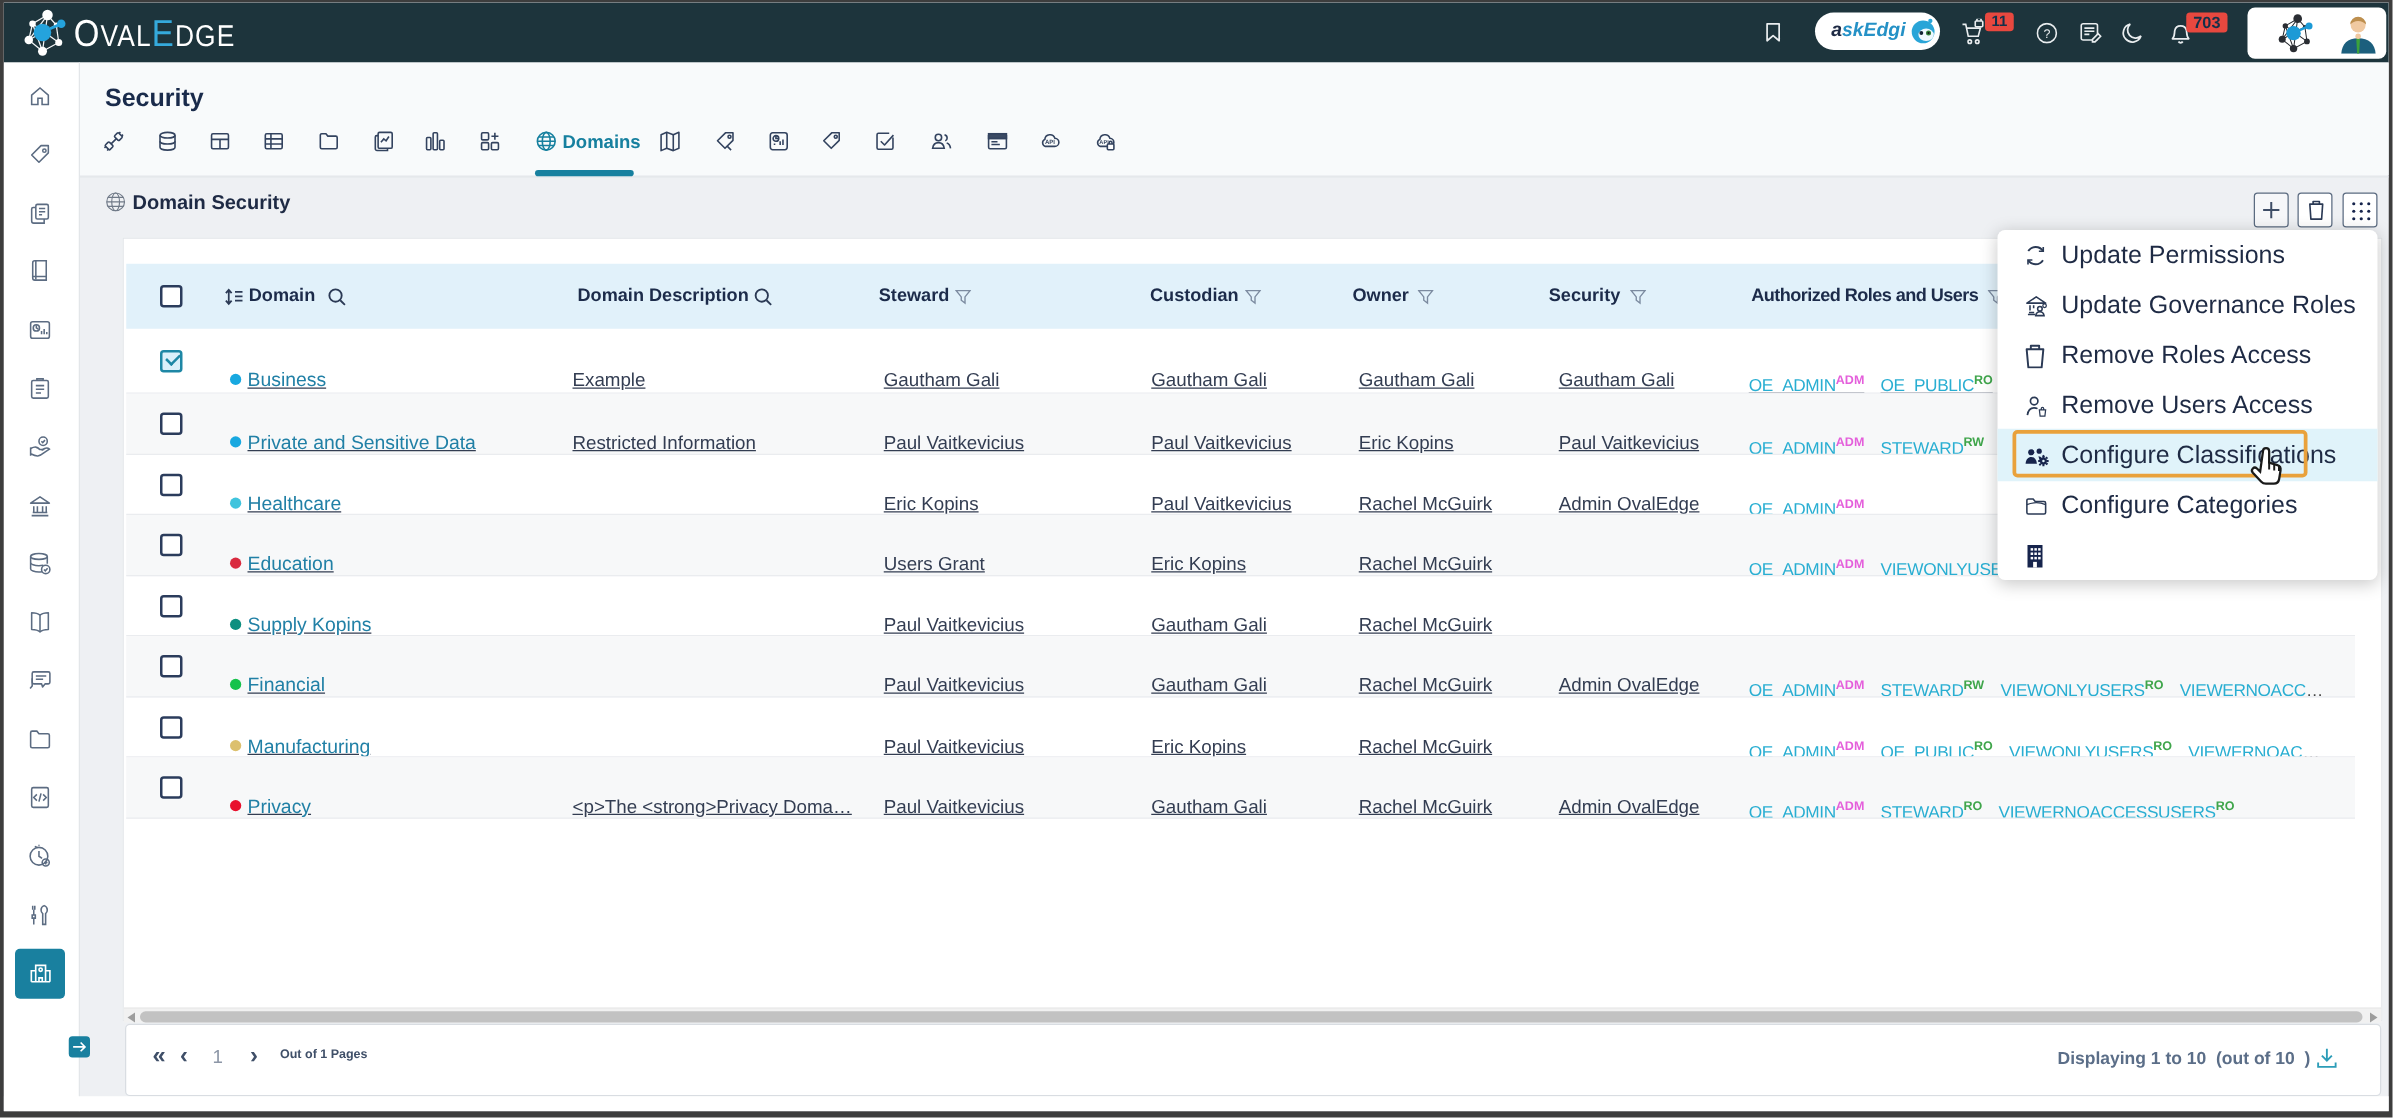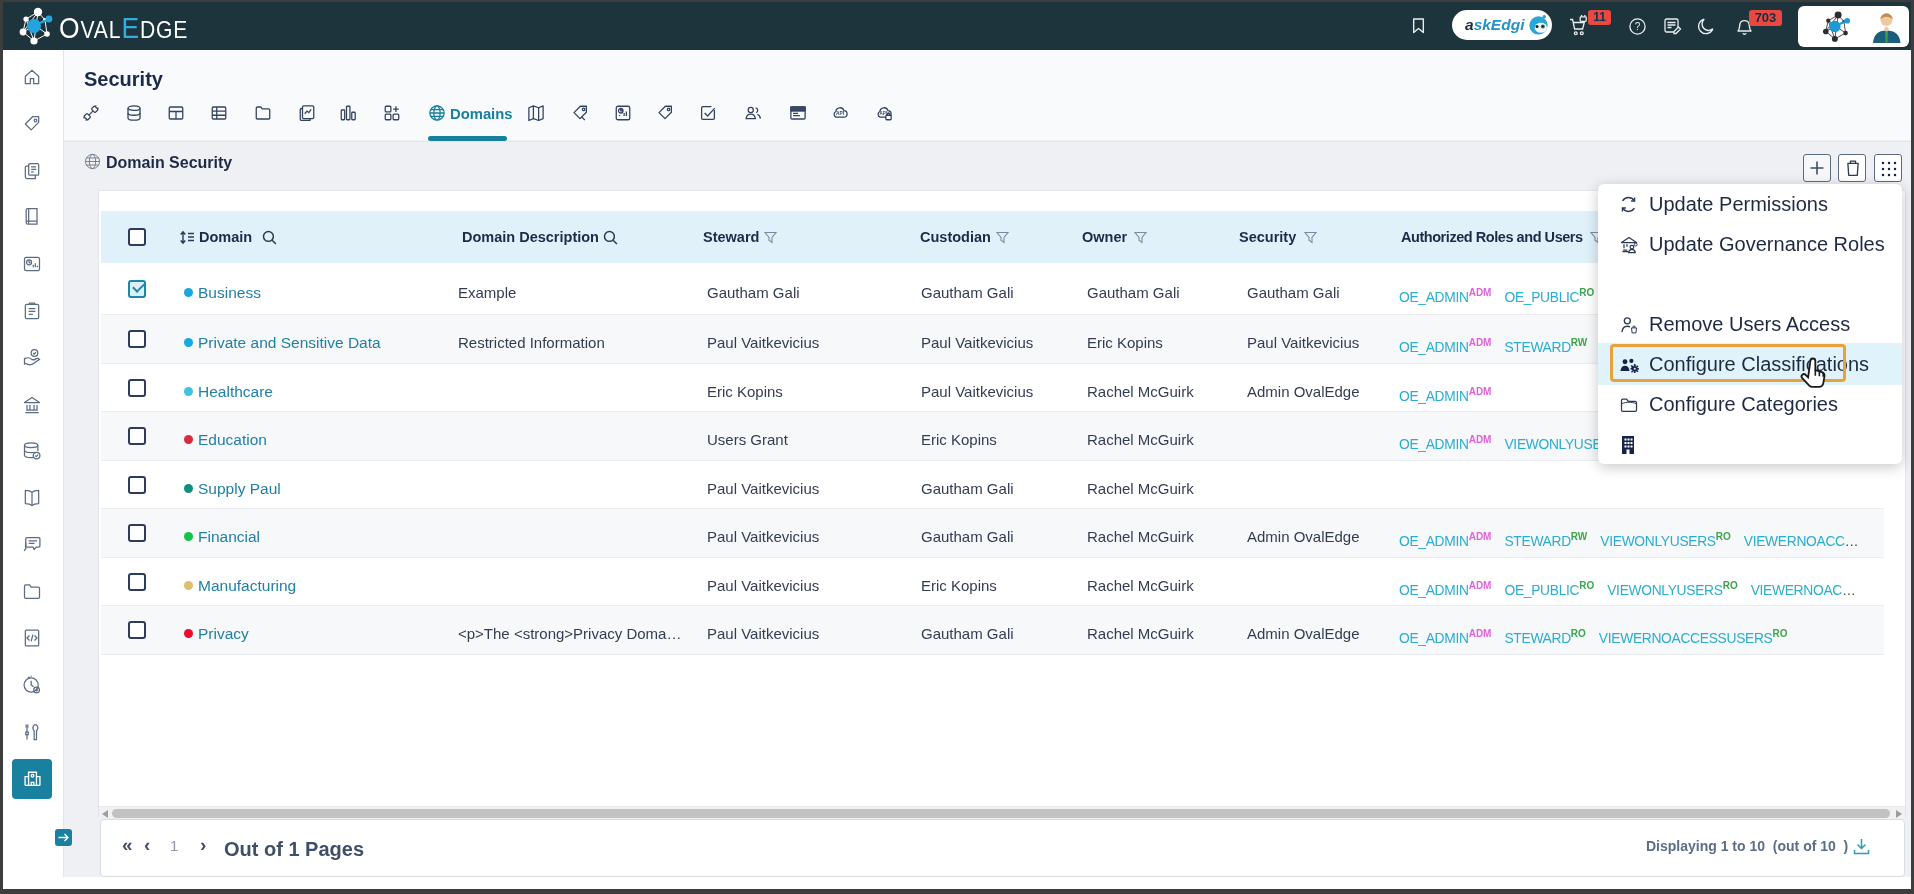--- a/index.html
+++ b/index.html
@@ -27,21 +27,21 @@
 #domTab { position:absolute; left:386px; top:56px; color:#17809f; font-weight:bold; font-size:14.8px; }
 #dsTitle { position:absolute; left:42px; top:104px; font-size:16px; font-weight:bold; color:#1e2a44; }
 .btn28 { position:absolute; top:104px; width:28px; height:28px; background:#fff; border:1px solid #5b6b80; border-radius:3px; }
 
 
 #tpanel { position:absolute; left:34px; top:140px; width:1808px; height:627px; background:#fff; border:1px solid #e2e5e9; }
 #thead { position:absolute; left:2px; top:20px; width:1783px; height:52px; background:#e1f1fa; }
 .th { position:absolute; top:0; height:52px; line-height:52px; font-size:14.5px; font-weight:bold; color:#1c2b4a; white-space:nowrap; }
 .trow { position:absolute; left:2px; width:1783px; height:48px; border-bottom:1px solid #eaecef; overflow:hidden; }
 .alt { background:#f7f8f9; }
-.cell { position:absolute; top:4px; height:48px; line-height:48px; font-size:15px; color:#333d52; white-space:nowrap; }
+.cell { position:absolute; top:16px; height:48px; line-height:48px; font-size:15px; color:#333d52; white-space:nowrap;text-decoration:underline; }
 .dlink { color:#2180a6; font-size:15.5px; }
 .dot { display:inline-block; width:9px; height:9px; border-radius:50%; margin-right:5px; vertical-align:1px; }
 .cb { position:absolute; left:27px; top:15px; width:18px; height:18px; border:2px solid #2b3c5c; border-radius:3px; background:#fff; }
 .role { font-size:13.8px; letter-spacing:-0.3px; color:#29aed2; margin-right:13px; white-space:nowrap; }
 .sup { font-size:10px; vertical-align:6px; font-weight:bold; letter-spacing:0; }
 .adm { color:#e45fdb; } .ro { color:#3fa54b; }
 
 
 #ppanel { position:absolute; left:36px; top:769px; width:1805px; height:58px; background:#fff; border:1px solid #d9dde2; border-radius:4px; }
 .hsearch { width:15px; height:15px; top:19px; stroke:#2b3a55; stroke-width:1.4; fill:none; }
@@ -431,21 +431,21 @@
       <div class="trow alt" style="top:221px;height:49px">
         <div class="cb"></div>
         <div class="cell" style="left:83px"><span class="dot" style="background:#d92b3f"></span><span class="dlink">Education</span></div>
         <div class="cell" style="left:606px">Users Grant</div>
         <div class="cell" style="left:820px">Eric Kopins</div>
         <div class="cell" style="left:986px">Rachel McGuirk</div>
         <div class="cell" style="left:1298px"><span class="role">OE_ADMIN<span class="sup adm">ADM</span></span><span class="role">VIEWONLYUSERS<span class="sup ro">RO</span></span></div>
       </div>
       <div class="trow" style="top:270px;height:48px">
         <div class="cb"></div>
-        <div class="cell" style="left:83px"><span class="dot" style="background:#0e8f80"></span><span class="dlink">Supply Paul</span></div>
+        <div class="cell" style="left:83px"><span class="dot" style="background:#0e8f80"></span><span class="dlink">Supply Kopins</span></div>
         <div class="cell" style="left:606px">Paul Vaitkevicius</div>
         <div class="cell" style="left:820px">Gautham Gali</div>
         <div class="cell" style="left:986px">Rachel McGuirk</div>
       </div>
       <div class="trow alt" style="top:318px;height:49px">
         <div class="cb"></div>
         <div class="cell" style="left:83px"><span class="dot" style="background:#16c24b"></span><span class="dlink">Financial</span></div>
         <div class="cell" style="left:606px">Paul Vaitkevicius</div>
         <div class="cell" style="left:820px">Gautham Gali</div>
         <div class="cell" style="left:986px">Rachel McGuirk</div>
@@ -474,21 +474,21 @@
         <div id="hthumb"></div>
         <div class="sbarrow" style="left:3px;border-width:4px 6px 4px 0;border-color:transparent #9d9d9d transparent transparent"></div>
         <div class="sbarrow" style="right:3px;border-width:4px 0 4px 6px;border-color:transparent transparent transparent #9d9d9d"></div>
       </div>
     </div>
     <div id="ppanel">
       <span class="pgic" style="left:21px">«</span>
       <span class="pgic" style="left:43px">‹</span>
       <span class="abs" style="left:69px;top:17px;font-size:15px;color:#8d97a7">1</span>
       <span class="pgic" style="left:99px">›</span>
-      <span class="abs" style="left:123px;top:18px;font-size:20px;color:#3f4f68;font-weight:bold">Out of 1 Pages</span>
+      <span class="abs" style="left:123px;top:18px;font-size:10px;color:#3f4f68;font-weight:bold">Out of 1 Pages</span>
       <span class="abs" style="left:1545px;top:18px;font-size:14px;color:#5b6e88;font-weight:bold">Displaying 1 to 10&nbsp; (out of 10&nbsp; )</span>
       <svg class="abs" style="left:1752px;top:18px;width:17px;height:17px;stroke:#2d9db8;stroke-width:1.5;fill:none" viewBox="0 0 17 17">
           <path d="M8.5 1v9M4.5 6.5l4 4 4-4M1.5 12v3.5h14V12"></path>
         </svg>
     </div>
   </div>
   <div class="abs" style="left:0;top:875px;width:1908px;height:12px;background:#fff"></div>
   <div id="menu">
     <div class="mi" style="top:0">
       <svg width="19" height="19" viewBox="0 0 19 19" style="stroke:#2b3a55;stroke-width:1.5;fill:none">
@@ -501,20 +501,26 @@
       <svg width="20" height="20" viewBox="0 0 24 24" style="stroke:#2b3a55;stroke-width:1.5;fill:none">
           <path d="M3 9l9-6 9 6z" stroke-linejoin="round"></path>
           <path d="M4 20h7M5 18h5M6 11v5M9.5 11v3"></path>
           <g>
             <circle cx="15.5" cy="14.5" r="2.2"></circle>
             <path d="M11.5 21c.4-2.4 1.9-3.8 4-3.8s3.6 1.4 4 3.8z"></path>
             <circle cx="20" cy="11.5" r="1.7" stroke-width="1.2"></circle>
           </g>
         </svg>
       <div class="txt">Update Governance Roles</div>
+    </div>
+    <div class="mi" style="top:80px">
+      <svg width="18" height="20" viewBox="0 0 15 18" style="stroke:#2b3a55;stroke-width:1.4;fill:none">
+          <path d="M4.5 3.5v-2h6v2M1.5 4h12l-1.2 13H2.7z M1.5 4h12" stroke-linejoin="round"></path>
+        </svg>
+      <div class="txt">Remove Roles Access</div>
     </div>
     <div class="mi" style="top:120px">
       <svg width="20" height="20" viewBox="0 0 24 24" style="stroke:#2b3a55;stroke-width:1.6;fill:none">
           <circle cx="10" cy="7" r="3.6"></circle>
           <path d="M3.5 20.5c.6-4.6 3-7 6.5-7 1.2 0 2.3.3 3.2.8"></path>
           <path d="M15 15.5h6l-.7 6h-4.6zM16.8 15.5v-1.2a1.2 1.2 0 012.4 0v1.2" stroke-width="1.2"></path>
         </svg>
       <div class="txt">Remove Users Access</div>
     </div>
     <div id="mhl"></div>

